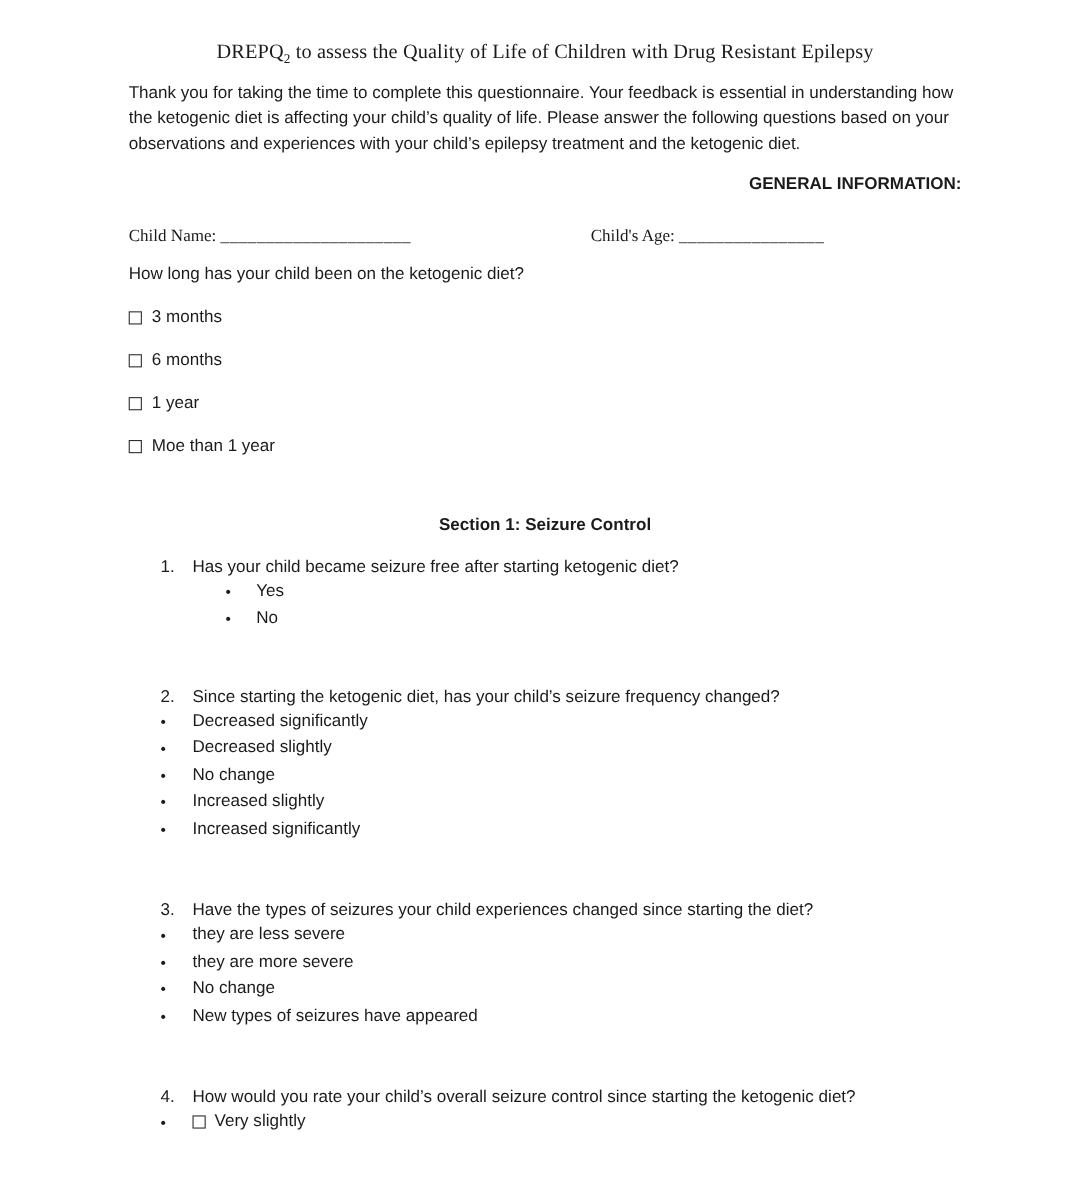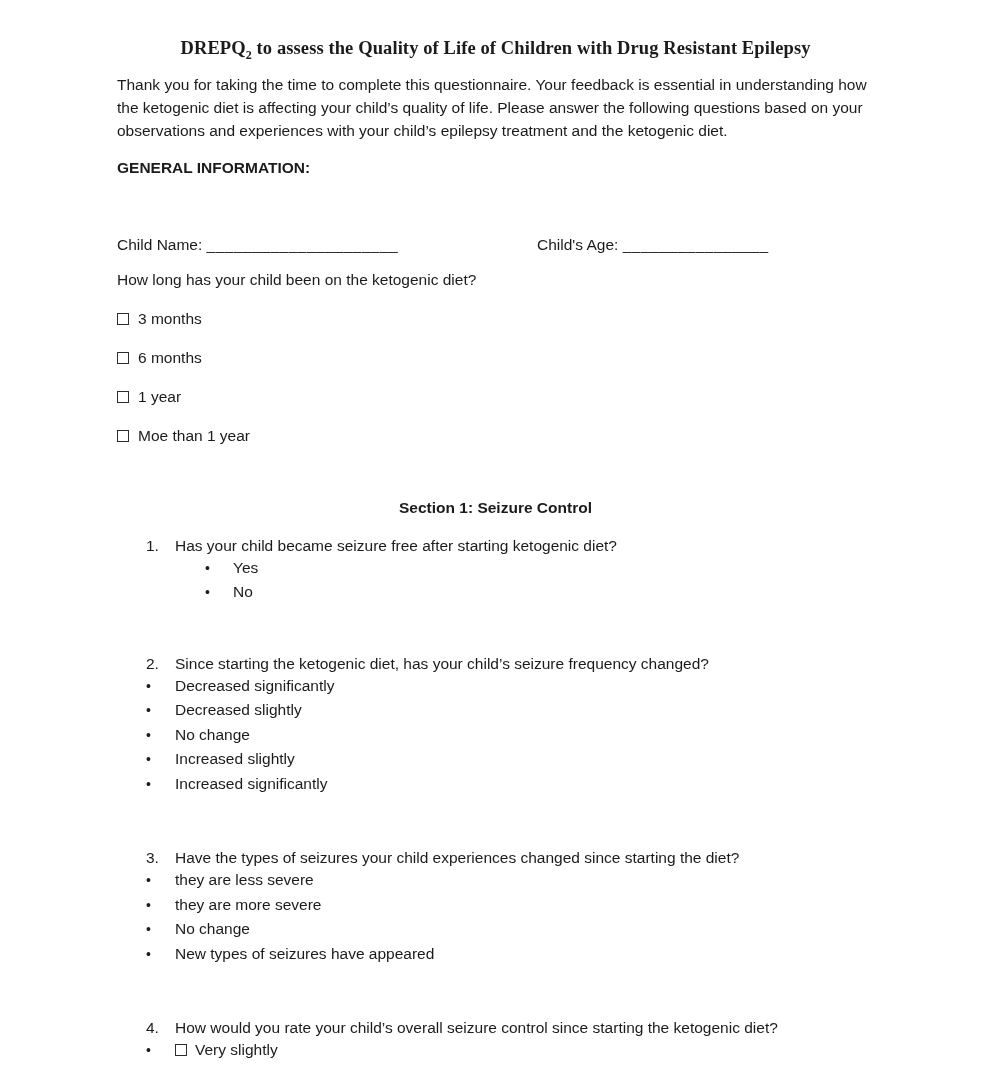--- a/index.html
+++ b/index.html
@@ -11,46 +11,47 @@
     color: #1b1b1b;
     font-family: "Liberation Sans", sans-serif;
     font-size: 15.5px;
     overflow: hidden;
   }
   .doc { width: 986px; height: 1081px; padding: 36px 112px 0 117px; }
 
   .title {
     font-family: "Liberation Serif", serif;
     font-size: 18.5px;
-    font-weight: 700;
+    font-weight: 400;
     text-align: center;
     margin: 0;
     line-height: 24px;
     letter-spacing: 0.1px;
   }
   .title sub { font-size: 12px; line-height: 0; }
 
   .intro {
     margin: 13px 0 0 0;
     line-height: 23.2px;
   }
 
   .general-heading {
     margin: 15px 0 0 0;
-    text-align: left;
+    text-align: right;
     font-weight: 700;
     font-size: 15.5px;
     line-height: 20px;
   }
 
   .name-row {
     position: relative;
-    margin-top: 57px;
+    margin-top: 27px;
     height: 20px;
     line-height: 20px;
+    font-family: Liberation Serif, serif;
   }
   .age-field { position: absolute; left: 420px; top: 0; white-space: nowrap; }
   .blank { letter-spacing: 0.5px; }
 
   .howlong { margin-top: 15px; height: 20px; line-height: 20px; }
 
   .check-list { margin-top: 19px; }
   .check-row {
     display: flex;
     align-items: center;

